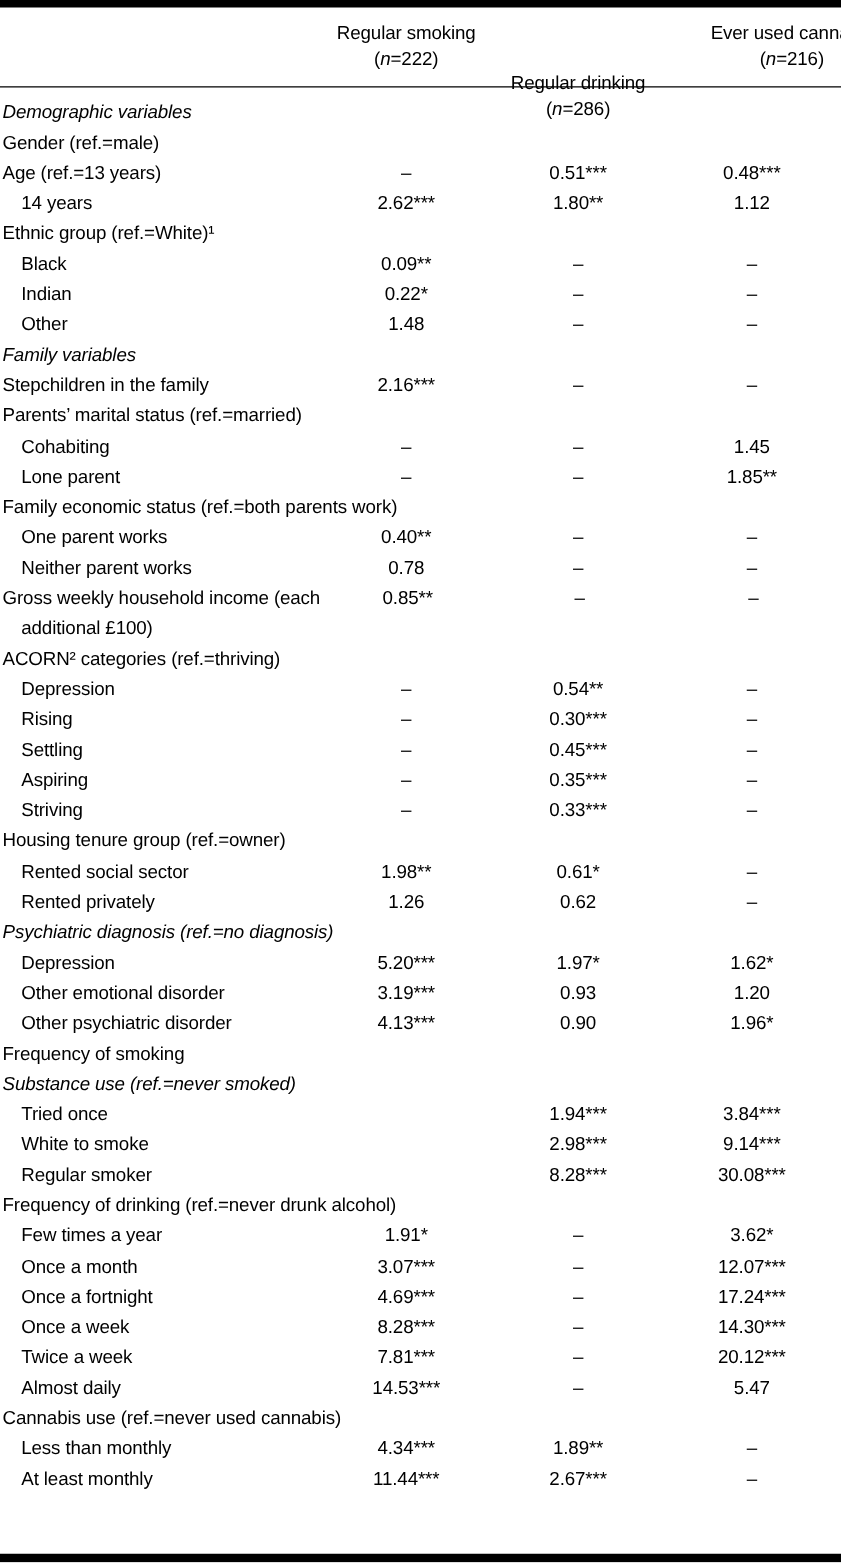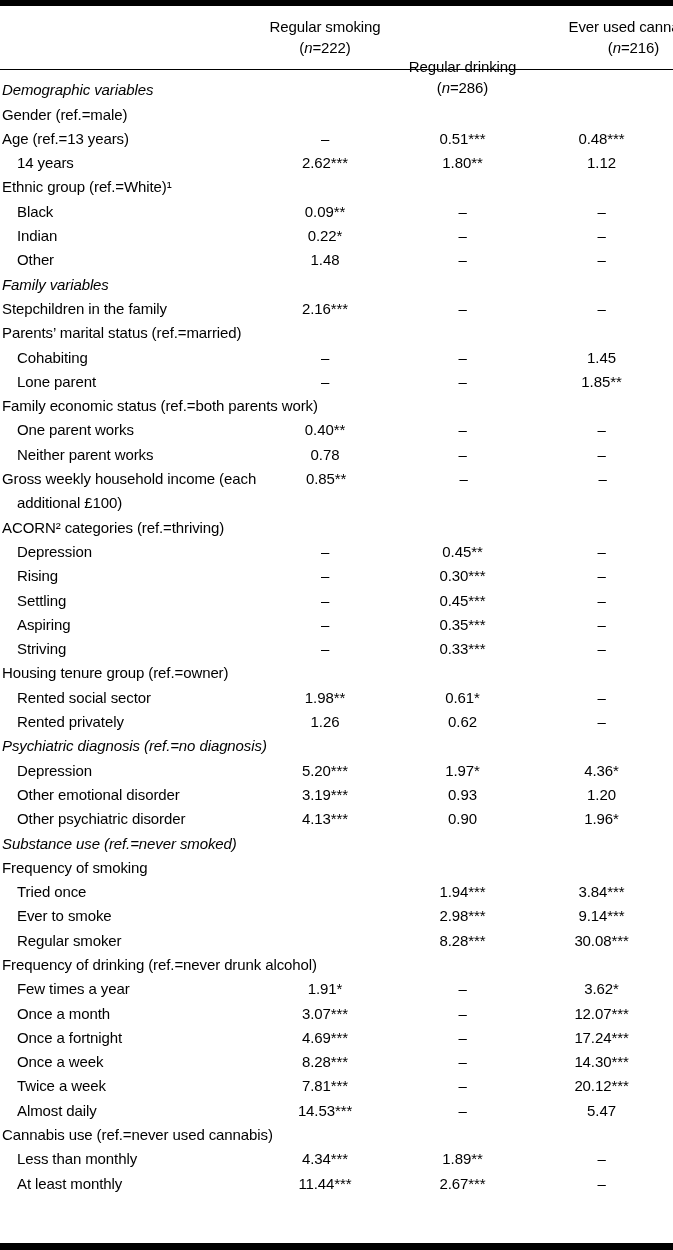--- a/index.html
+++ b/index.html
@@ -222,21 +222,21 @@
   </div>
       <div class="row">
     <div class="label">ACORN² categories (ref.=thriving)</div>
     <div class="val v0"></div>
     <div class="val v1"></div>
     <div class="val v2"></div>
   </div>
       <div class="row">
     <div class="label indent">Depression</div>
     <div class="val v0">–</div>
-    <div class="val v1">0.45**</div>
+    <div class="val v1">0.54**</div>
     <div class="val v2">–</div>
   </div>
       <div class="row">
     <div class="label indent">Rising</div>
     <div class="val v0">–</div>
     <div class="val v1">0.30***</div>
     <div class="val v2">–</div>
   </div>
       <div class="row">
     <div class="label indent">Settling</div>
@@ -277,54 +277,54 @@
       <div class="row section">
     <div class="label">Psychiatric diagnosis (ref.=no diagnosis)</div>
     <div class="val v0"></div>
     <div class="val v1"></div>
     <div class="val v2"></div>
   </div>
       <div class="row">
     <div class="label indent">Depression</div>
     <div class="val v0">5.20***</div>
     <div class="val v1">1.97*</div>
-    <div class="val v2">4.36*</div>
+    <div class="val v2">1.62*</div>
   </div>
       <div class="row">
     <div class="label indent">Other emotional disorder</div>
     <div class="val v0">3.19***</div>
     <div class="val v1">0.93</div>
     <div class="val v2">1.20</div>
   </div>
       <div class="row">
     <div class="label indent">Other psychiatric disorder</div>
     <div class="val v0">4.13***</div>
     <div class="val v1">0.90</div>
     <div class="val v2">1.96*</div>
   </div>
+      <div class="row">
+    <div class="label">Frequency of smoking</div>
+    <div class="val v0"></div>
+    <div class="val v1"></div>
+    <div class="val v2"></div>
+  </div>
       <div class="row section">
     <div class="label">Substance use (ref.=never smoked)</div>
     <div class="val v0"></div>
     <div class="val v1"></div>
     <div class="val v2"></div>
   </div>
       <div class="row">
-    <div class="label">Frequency of smoking</div>
-    <div class="val v0"></div>
-    <div class="val v1"></div>
-    <div class="val v2"></div>
-  </div>
-      <div class="row">
     <div class="label indent">Tried once</div>
     <div class="val v0"></div>
     <div class="val v1">1.94***</div>
     <div class="val v2">3.84***</div>
   </div>
       <div class="row">
-    <div class="label indent">Ever to smoke</div>
+    <div class="label indent">White to smoke</div>
     <div class="val v0"></div>
     <div class="val v1">2.98***</div>
     <div class="val v2">9.14***</div>
   </div>
       <div class="row">
     <div class="label indent">Regular smoker</div>
     <div class="val v0"></div>
     <div class="val v1">8.28***</div>
     <div class="val v2">30.08***</div>
   </div>

